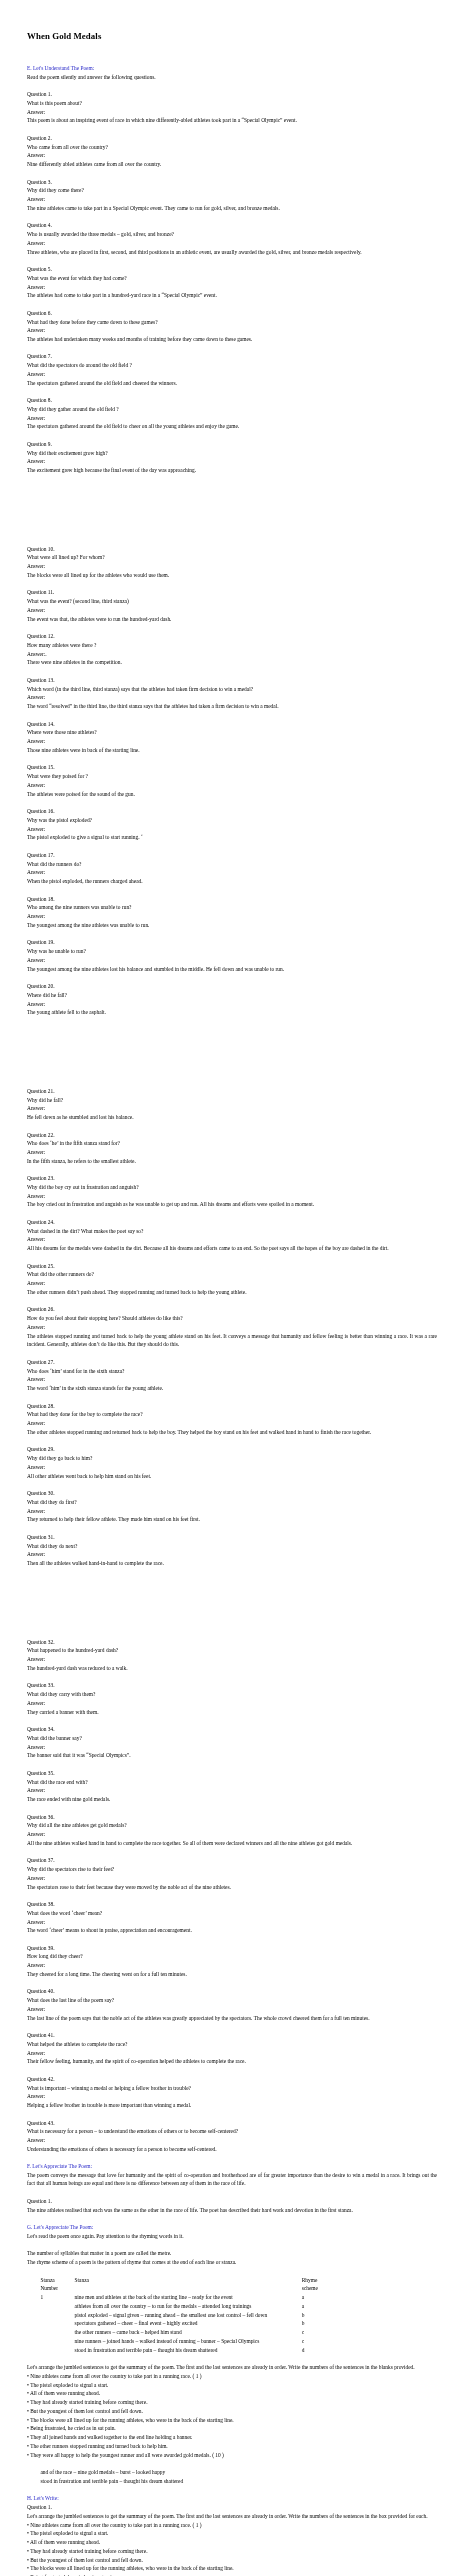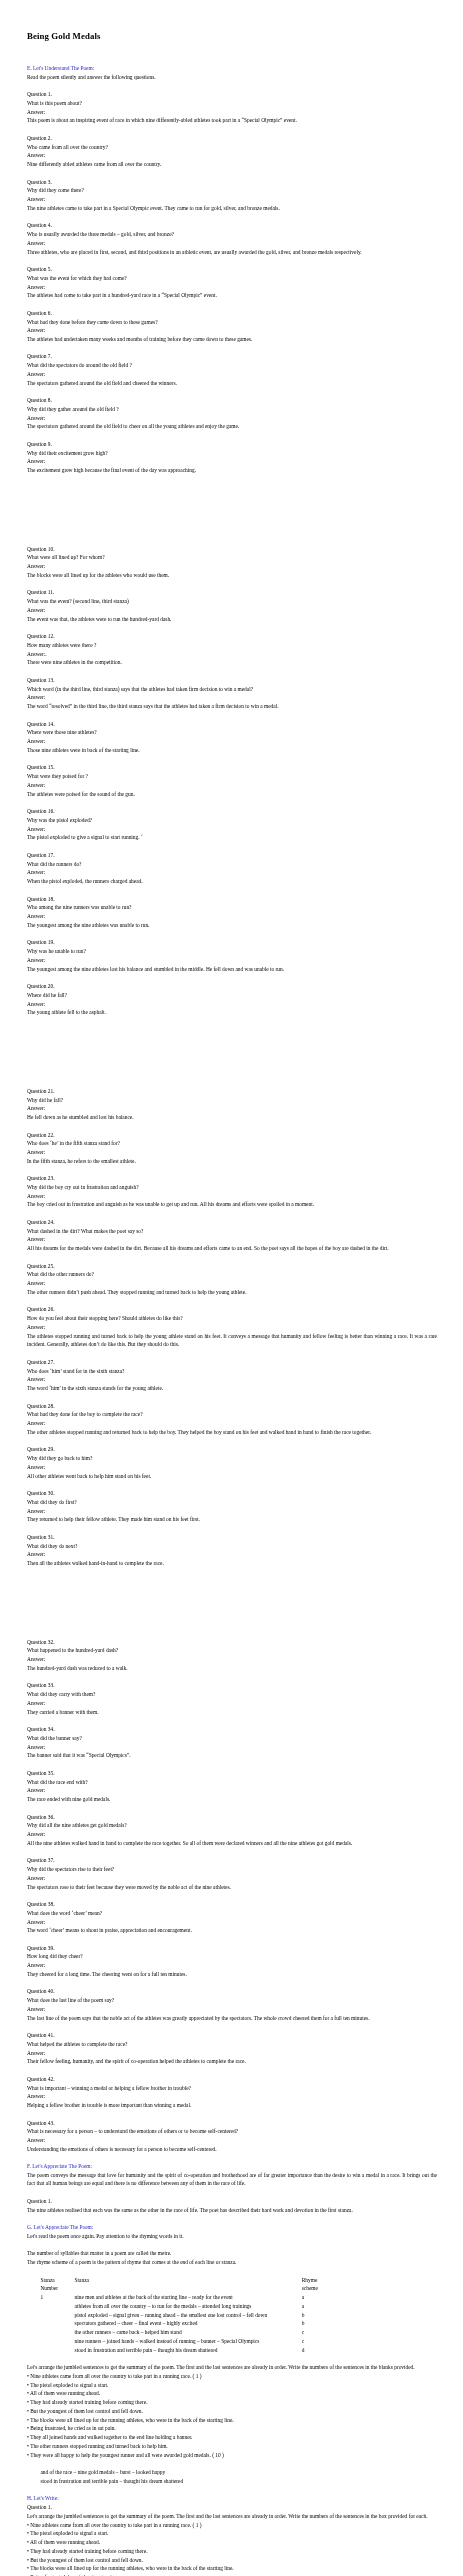--- a/index.html
+++ b/index.html
@@ -55,21 +55,21 @@
   table.stanza td.rh{width:29px;}
   table.stanza td.txt{width:222px;}
   table.stanza td.sch{width:30px;}
   .thead td{padding-bottom:1px;}
 </style>
 </head>
 <body>
 
 <div class="page">
 
-  <h1 class="doc-title">Being Gold Medals</h1>
+  <h1 class="doc-title">When Gold Medals</h1>
 
   <div class="gap-md"></div>
 
   <div class="inner">
 
     <p class="section-head">E. Let's Understand The Poem:</p>
     <p class="lead">Read the poem silently and answer the following questions.</p>
 
     <div id="qa-container">
         <div class="blank"></div>

